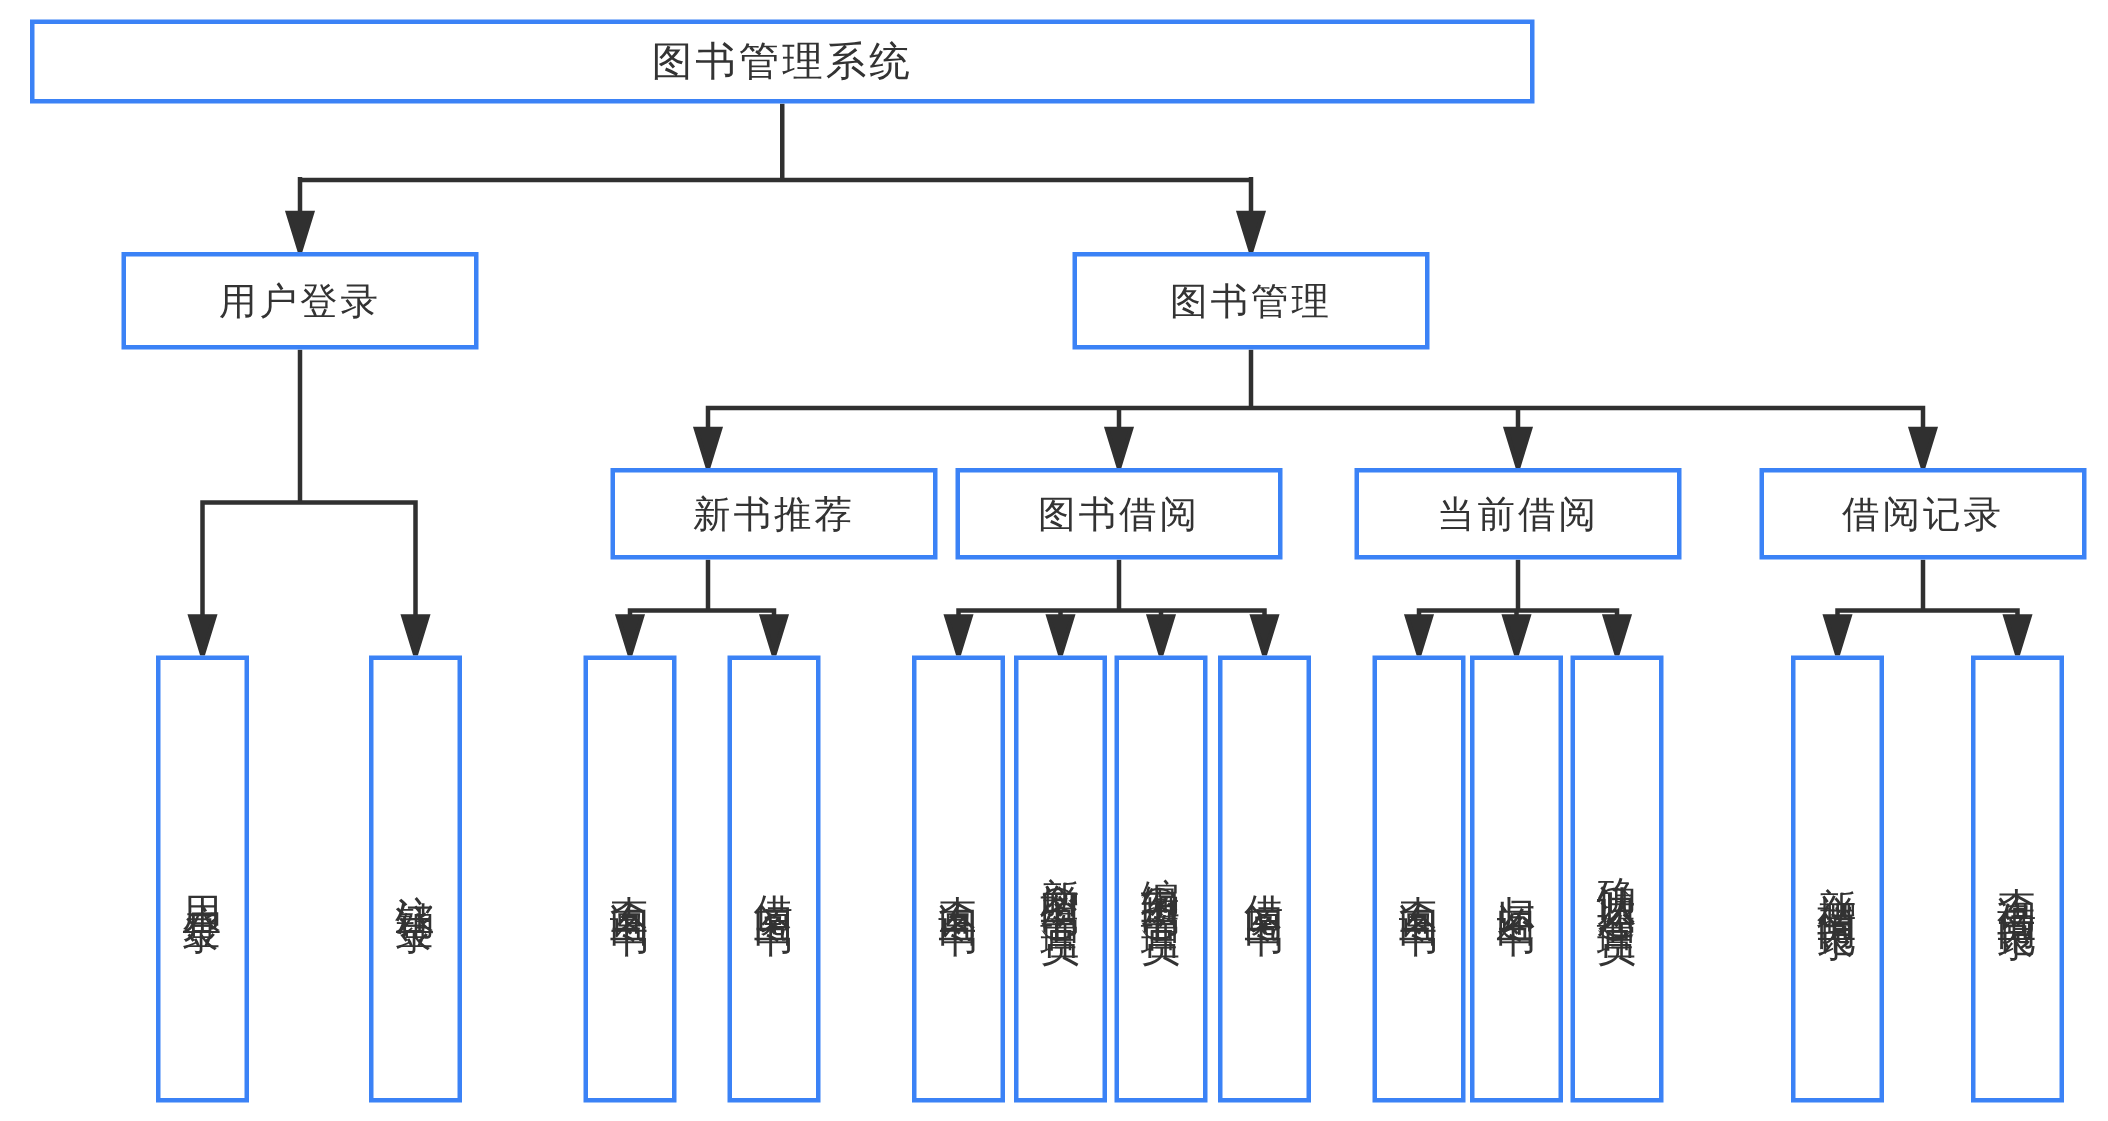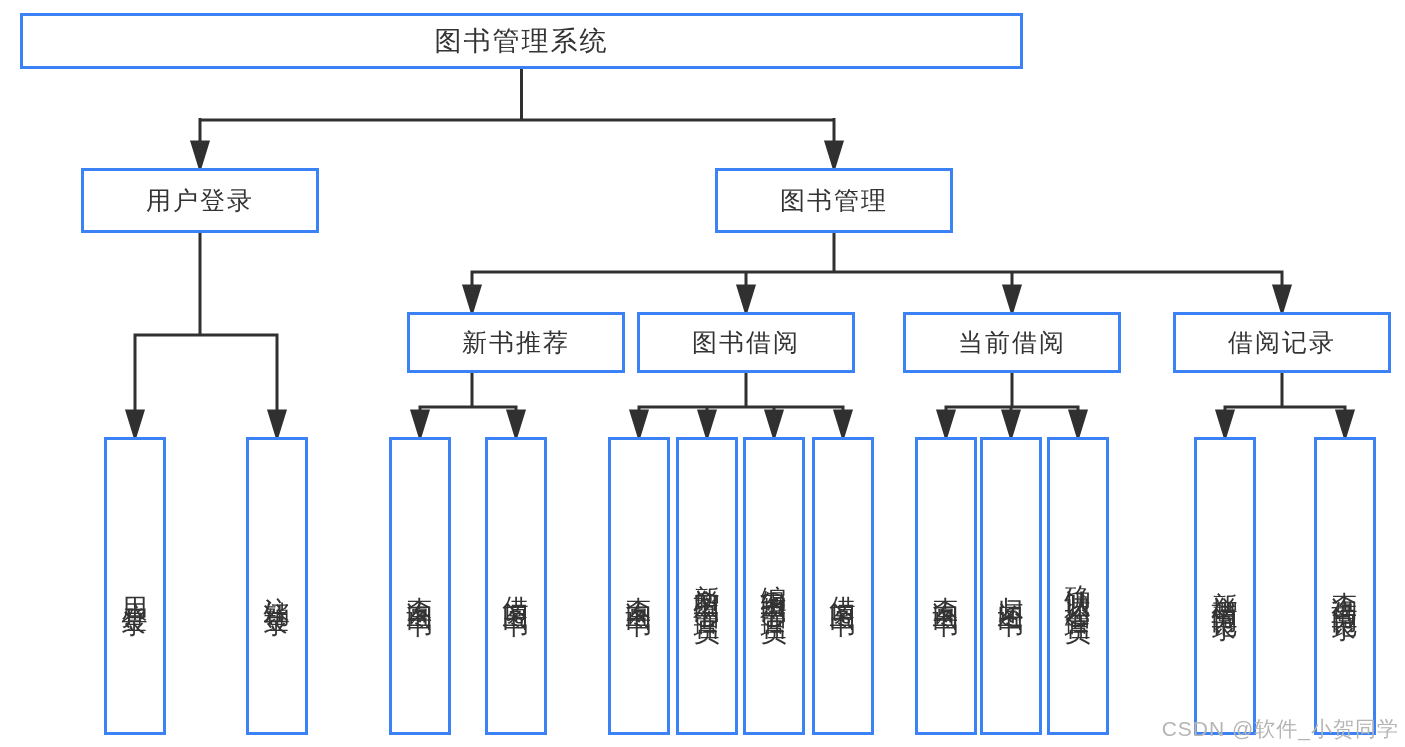--- a/index.html
+++ b/index.html
@@ -160,15 +160,14 @@
     <span>确认归还（管理员）</span>
   </div>
 
   <div class="box v-box" style="left:1194px; top:437px; width:62px; height:298px;">
     <span>新增借阅记录</span>
   </div>
   <div class="box v-box" style="left:1314px; top:437px; width:62px; height:298px;">
     <span>查询借阅记录</span>
   </div>
 
-  <div class="watermark">CSDN @软件_小贺同学</div>
 
 </div>
 
 </body></html>

